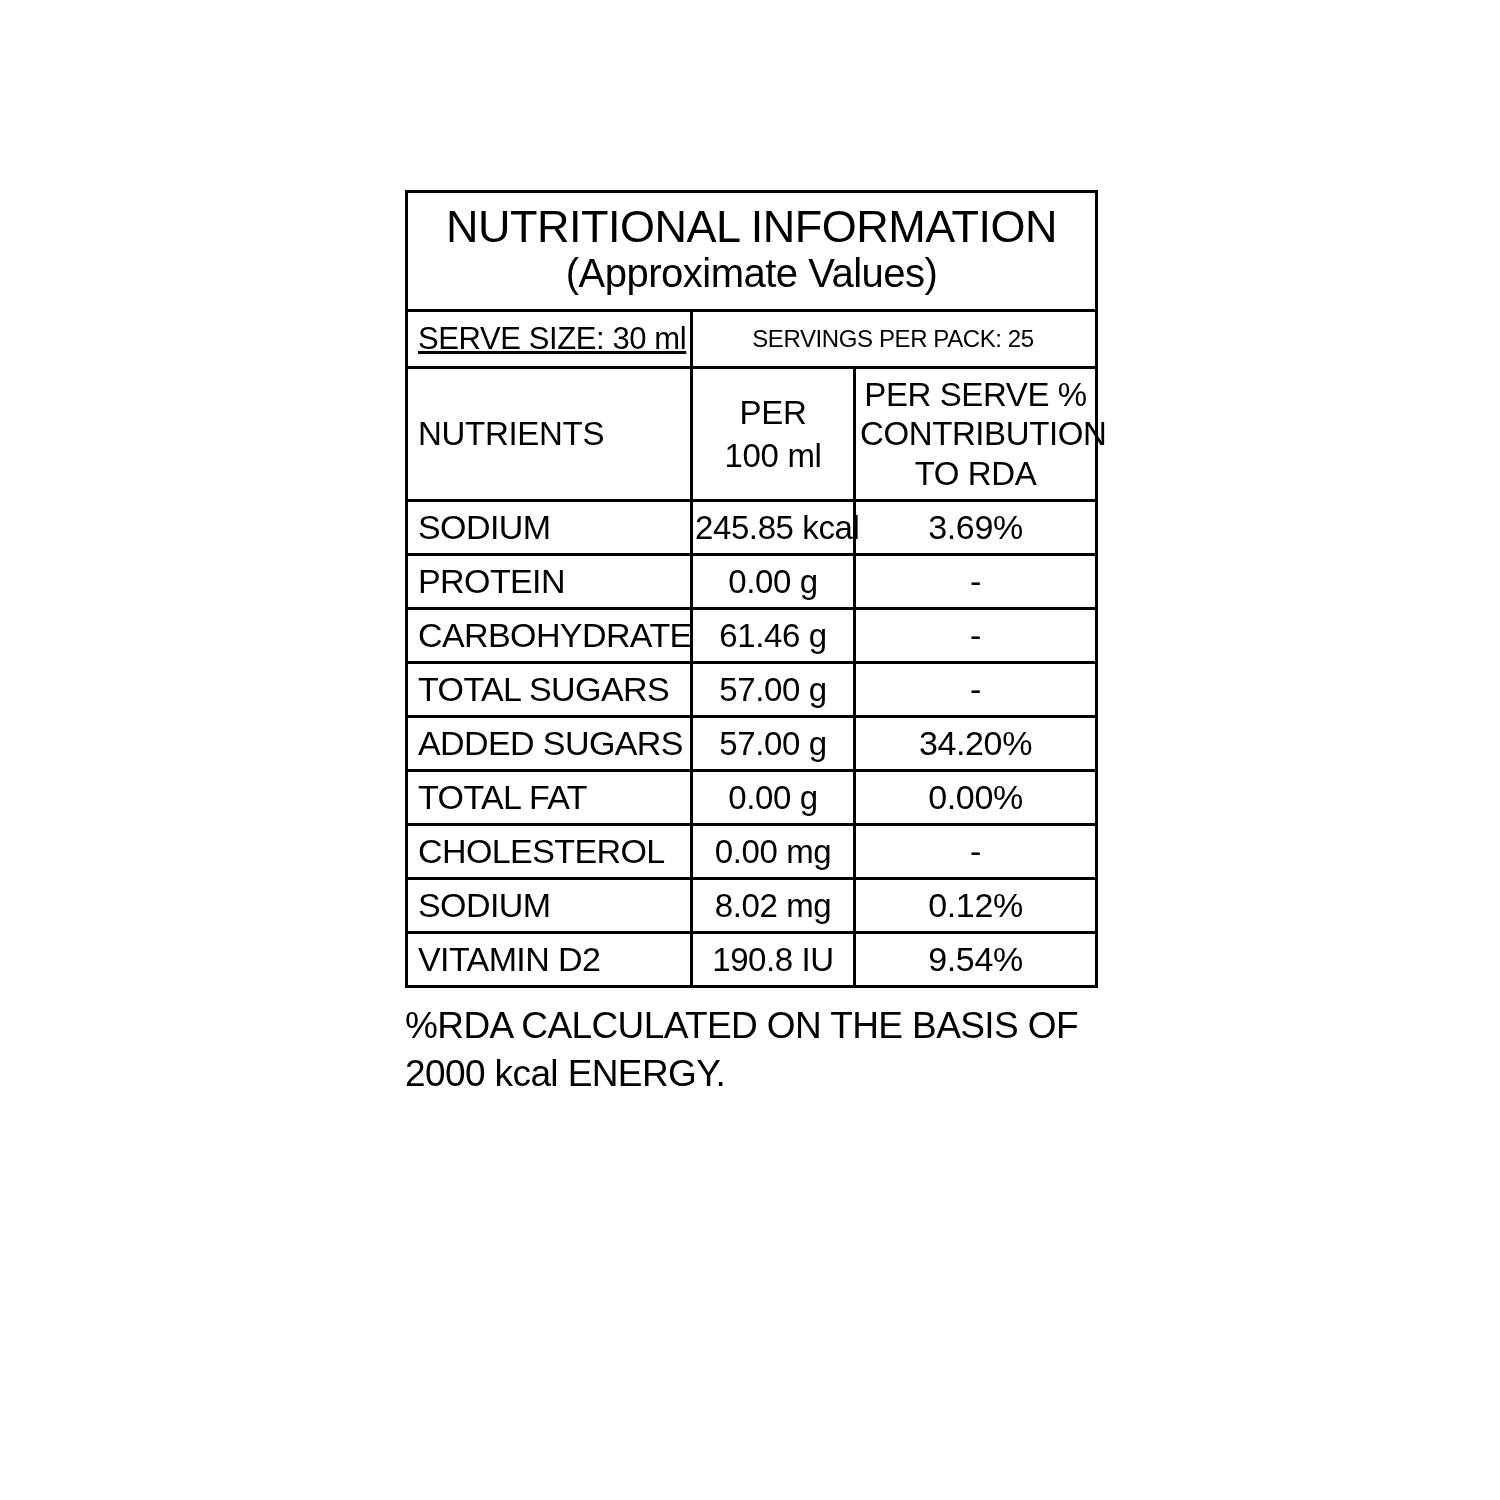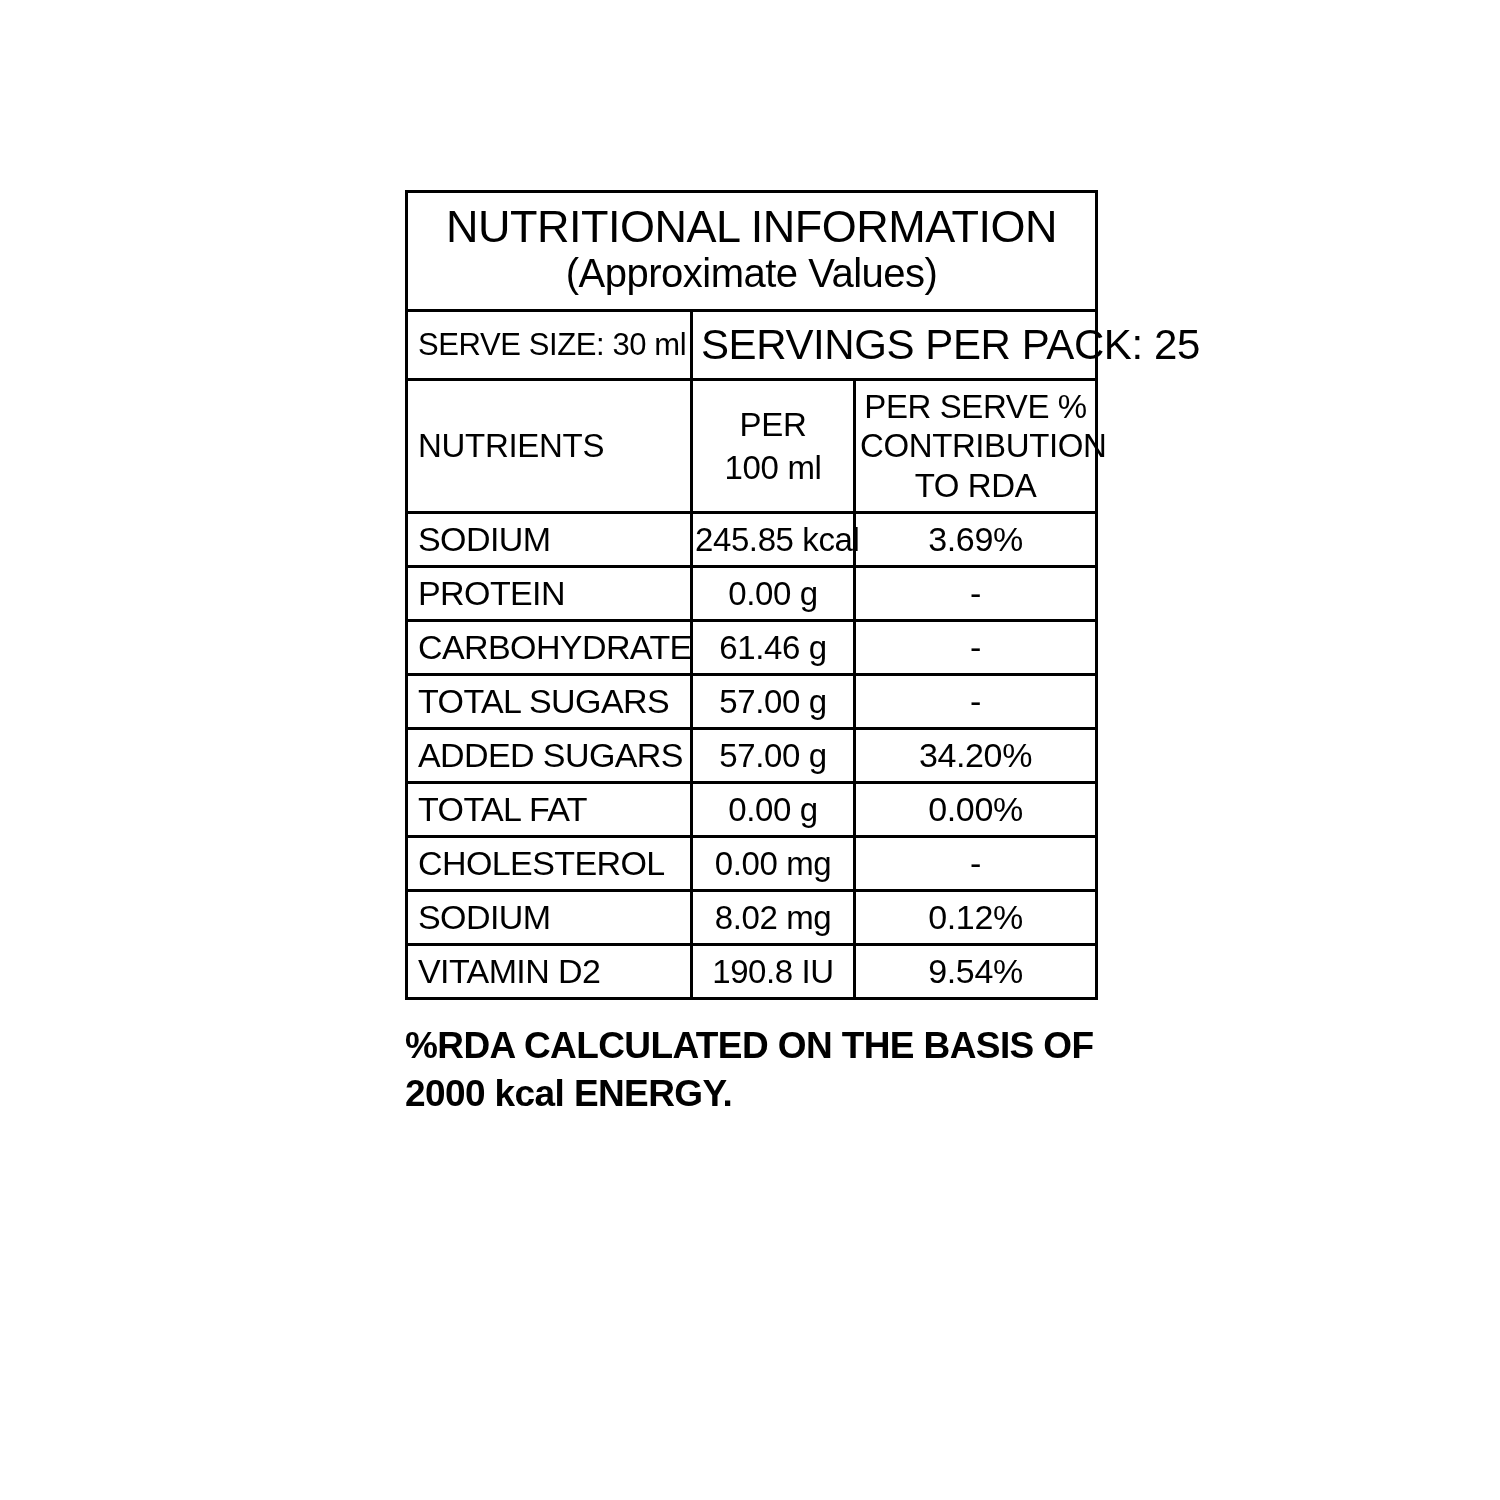--- a/index.html
+++ b/index.html
@@ -49,23 +49,24 @@
     font-size: 40px;
     line-height: 1.1;
     letter-spacing: -0.5px;
   }
 
   .serve-cell {
     font-size: 31px;
     padding: 9px 0 9px 10px !important;
     letter-spacing: -0.4px;
     white-space: nowrap;
+    text-decoration: underline;
   }
   .servings-cell {
-    font-size: 42px;
+    font-size: 24px;
     padding: 9px 10px 9px 8px !important;
     letter-spacing: -0.4px;
     text-align: center;
     white-space: nowrap;
   }
 
   .head-nutrients {
     font-size: 33px;
     padding: 0 0 0 10px !important;
     letter-spacing: -0.3px;
@@ -99,25 +100,25 @@
   }
   .row-rda {
     font-size: 34px;
     text-align: center;
     letter-spacing: -0.4px;
     padding: 6px 2px !important;
     white-space: nowrap;
   }
 
   .footnote {
-    margin-top: 22px;
+    margin-top: 14px;
     font-size: 37px;
     line-height: 1.28;
     letter-spacing: -0.6px;
-    font-weight: bold;
+    font-weight: normal;
     width: 720px;
   }
 </style>
 </head>
 <body>
 
 <div id="label-wrap">
 
   <table class="nutrition">
     <colgroup>

